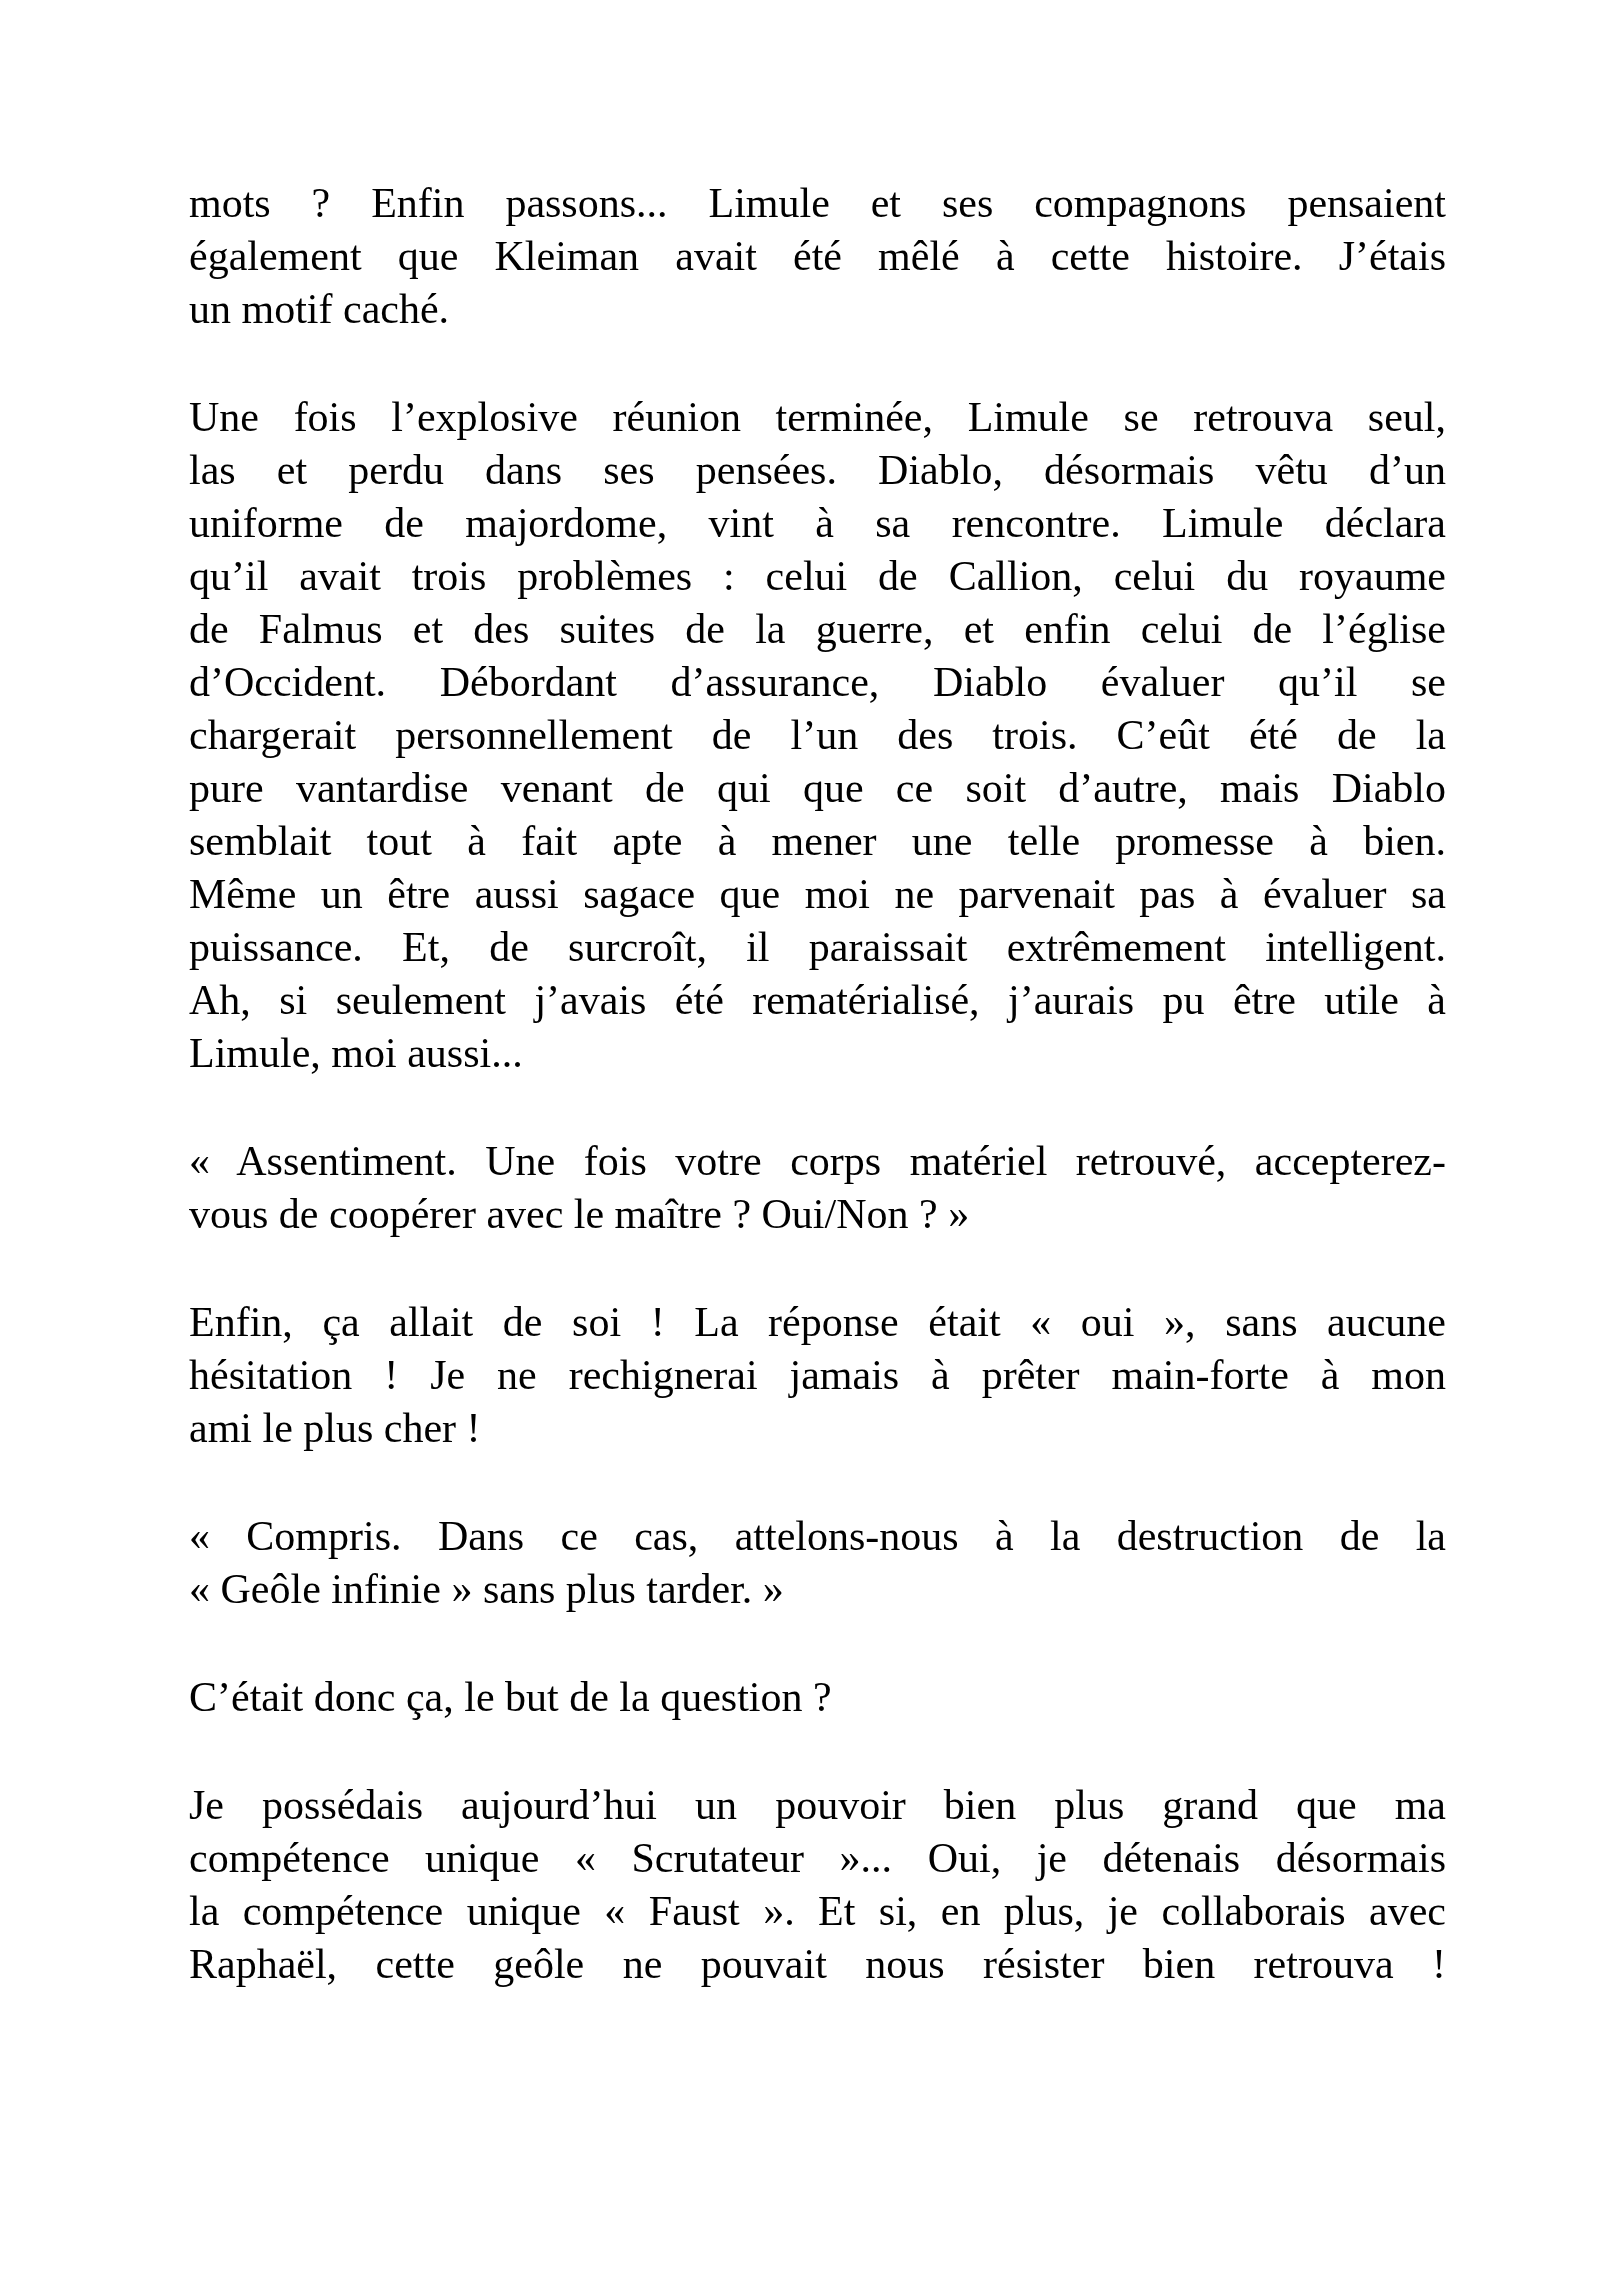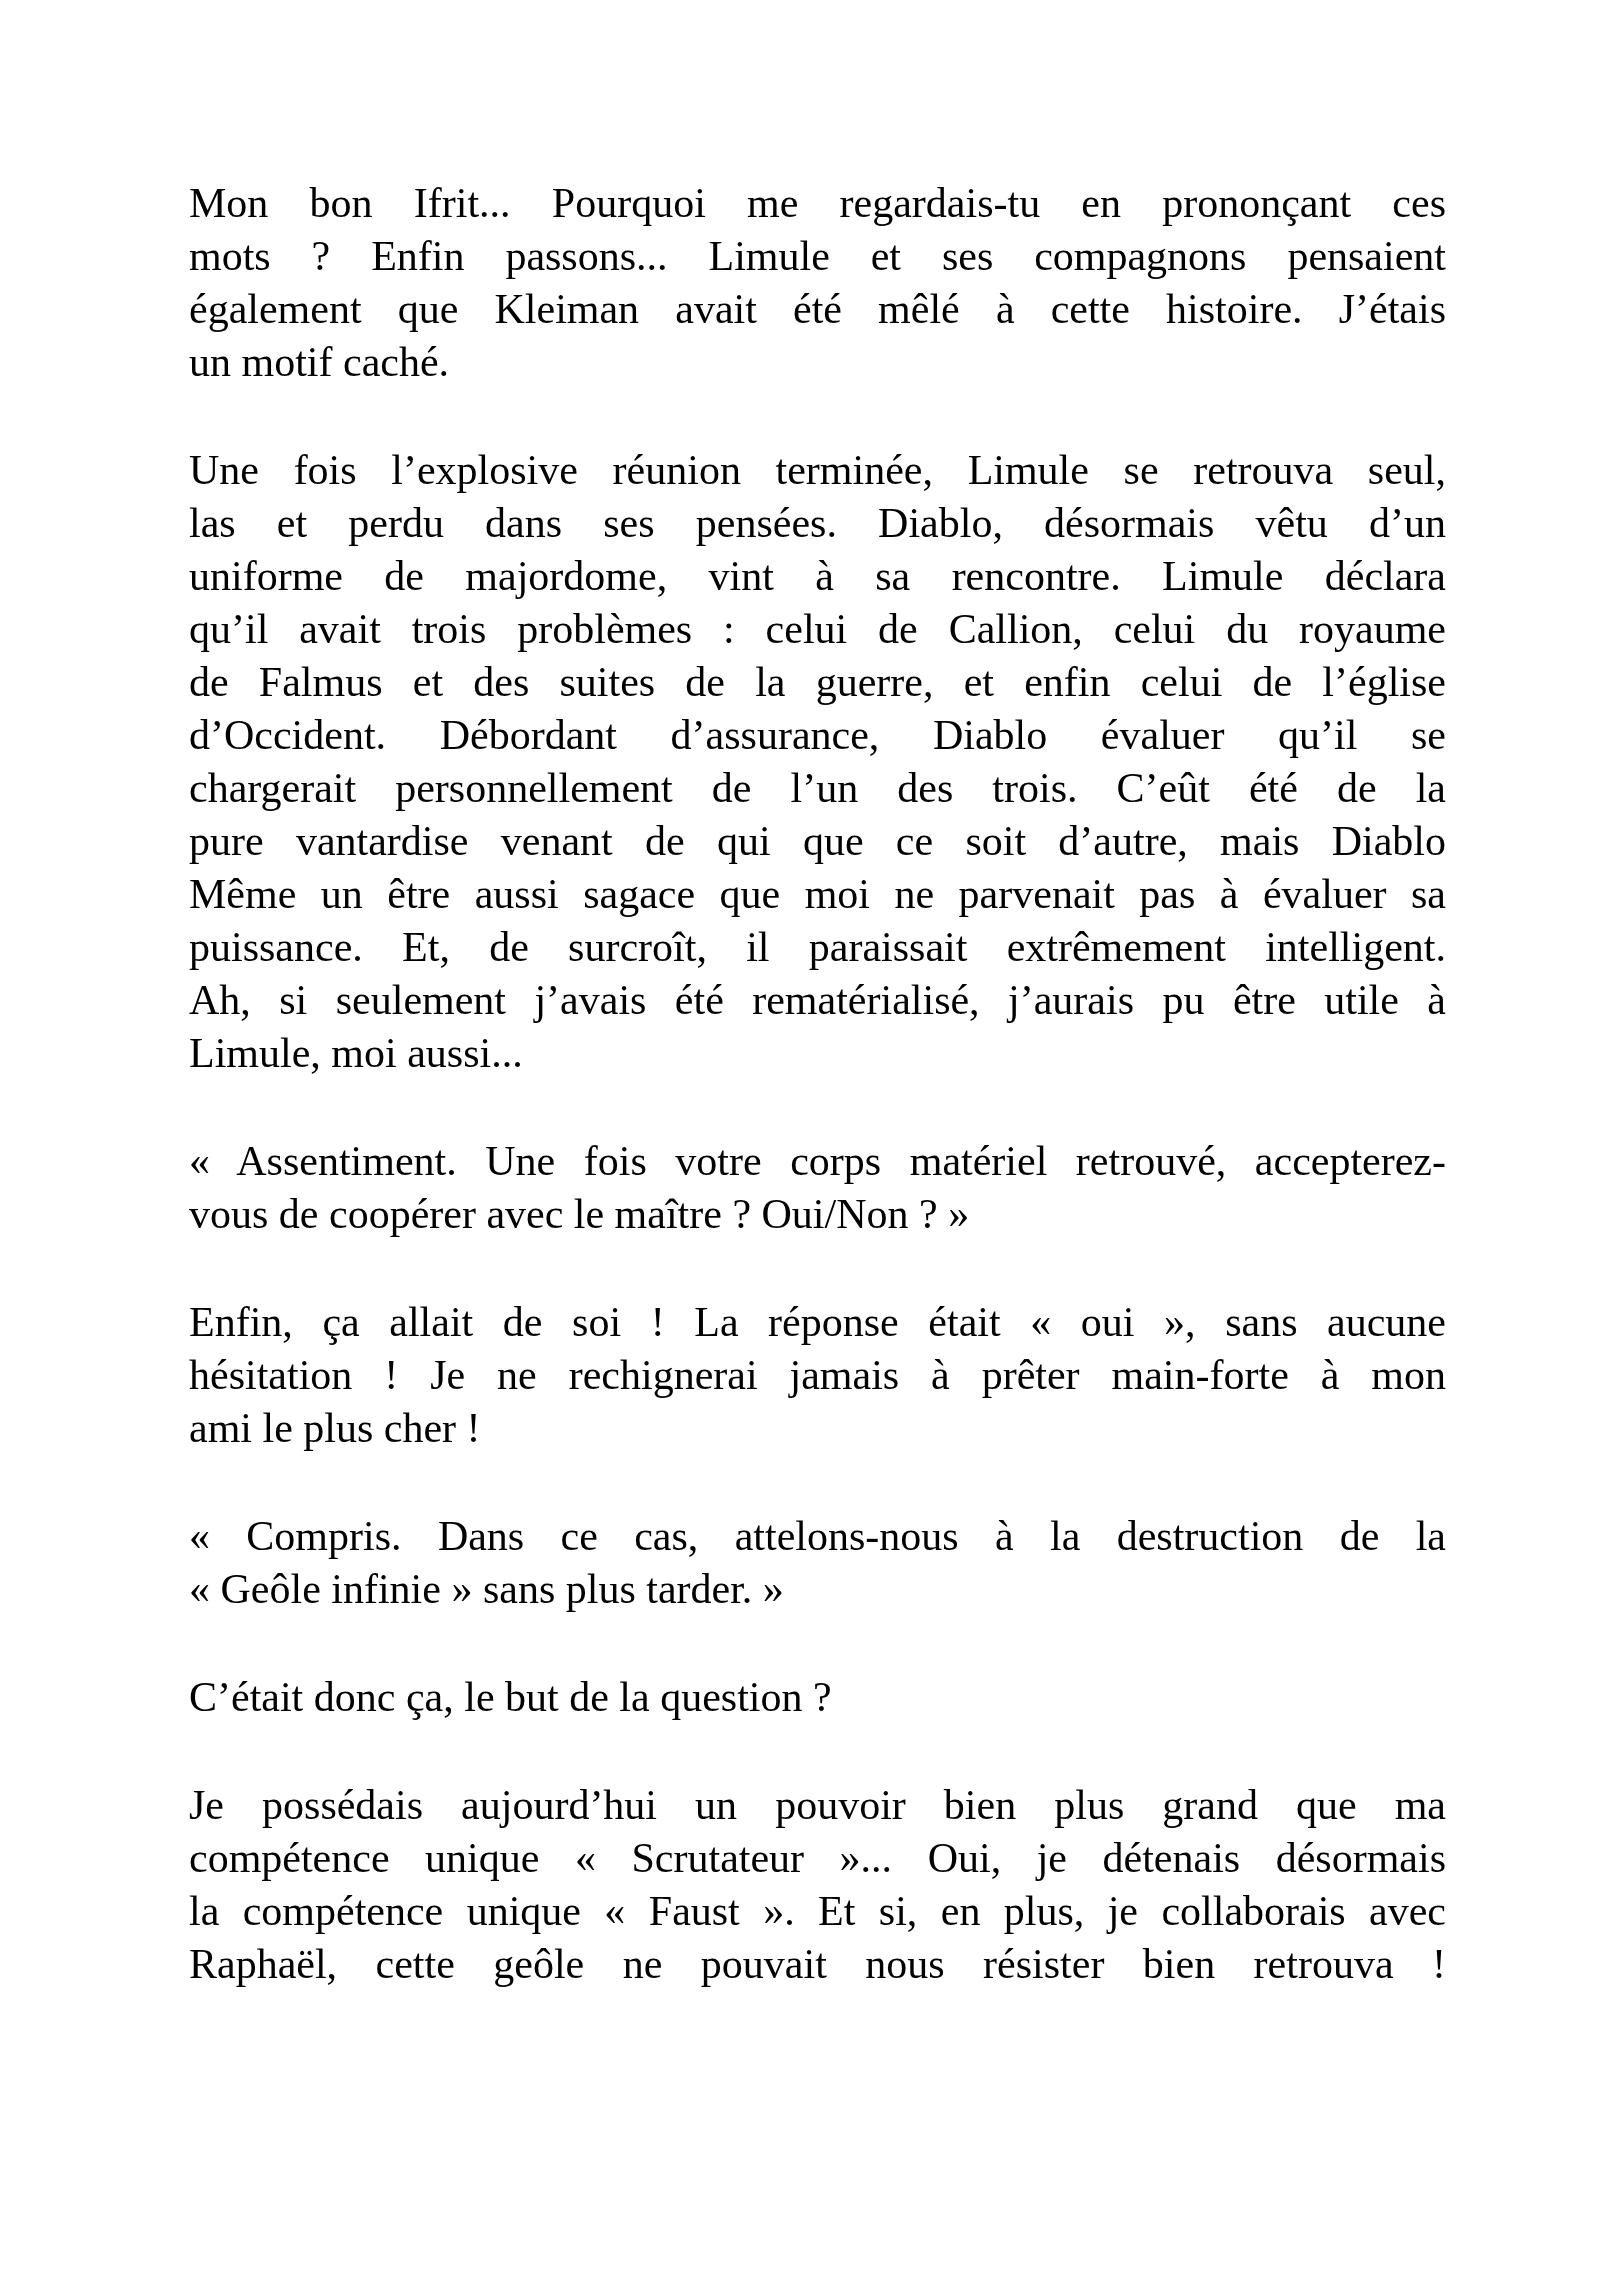--- a/index.html
+++ b/index.html
@@ -42,34 +42,34 @@
   .line.last {
     text-align-last: left;
   }
 </style>
 </head>
 <body>
 
 <main class="page">
   <div class="text-block" id="text-block">
       <div class="paragraph">
-        <div class="line">Mon bon Ifrit... Pourquoi me regardais-tu en prononçant ces</div>
         <div class="line">mots ? Enfin passons... Limule et ses compagnons pensaient</div>
         <div class="line">également que Kleiman avait été mêlé à cette histoire. J’étais</div>
         <div class="line last">un motif caché.</div>
       </div>
       <div class="paragraph">
         <div class="line">Une fois l’explosive réunion terminée, Limule se retrouva seul,</div>
         <div class="line">las et perdu dans ses pensées. Diablo, désormais vêtu d’un</div>
         <div class="line">uniforme de majordome, vint à sa rencontre. Limule déclara</div>
         <div class="line">qu’il avait trois problèmes : celui de Callion, celui du royaume</div>
         <div class="line">de Falmus et des suites de la guerre, et enfin celui de l’église</div>
         <div class="line">d’Occident. Débordant d’assurance, Diablo évaluer qu’il se</div>
         <div class="line">chargerait personnellement de l’un des trois. C’eût été de la</div>
         <div class="line">pure vantardise venant de qui que ce soit d’autre, mais Diablo</div>
+        <div class="line">semblait tout à fait apte à mener une telle promesse à bien.</div>
         <div class="line">Même un être aussi sagace que moi ne parvenait pas à évaluer sa</div>
         <div class="line">puissance. Et, de surcroît, il paraissait extrêmement intelligent.</div>
         <div class="line">Ah, si seulement j’avais été rematérialisé, j’aurais pu être utile à</div>
         <div class="line last">Limule, moi aussi...</div>
       </div>
       <div class="paragraph">
         <div class="line">« Assentiment. Une fois votre corps matériel retrouvé, accepterez-</div>
         <div class="line last">vous de coopérer avec le maître ? Oui/Non ? »</div>
       </div>
       <div class="paragraph">

